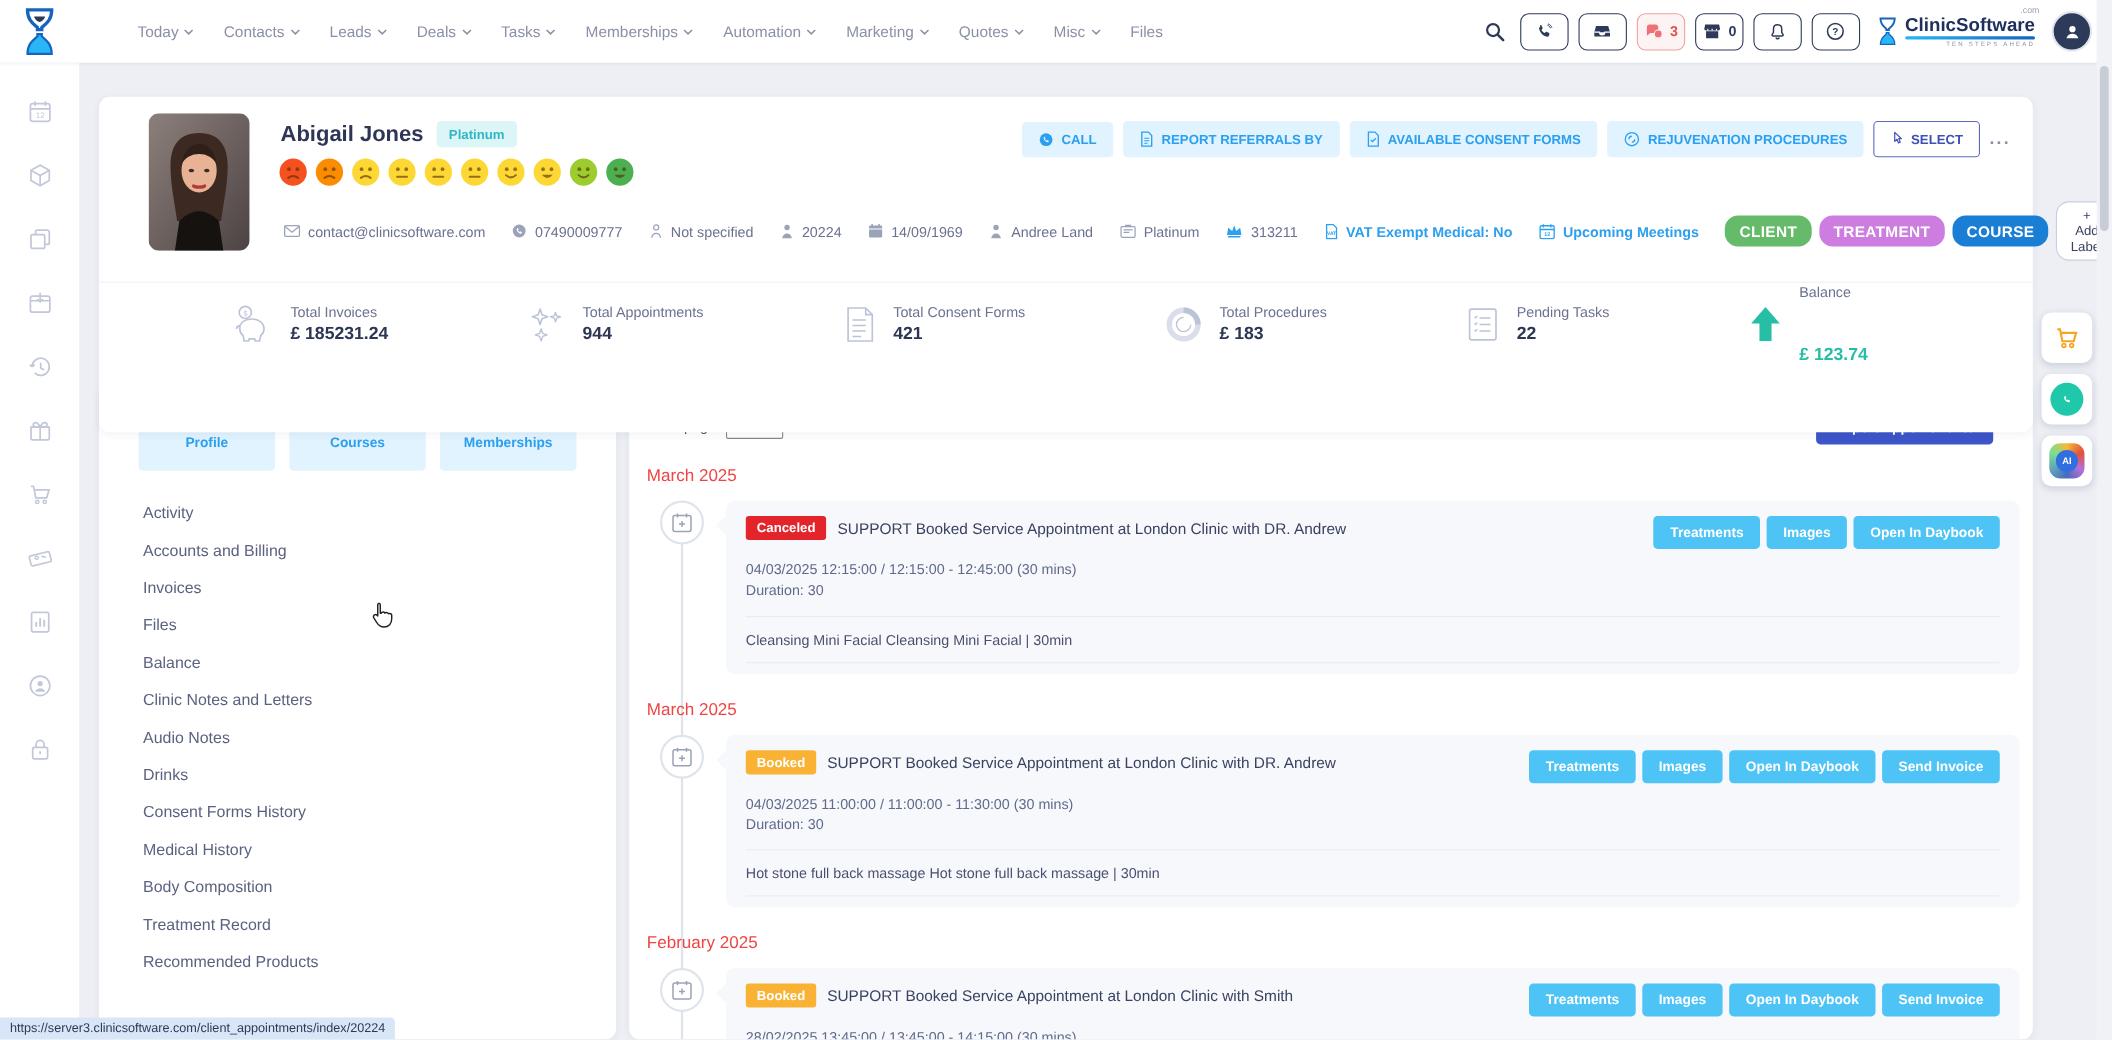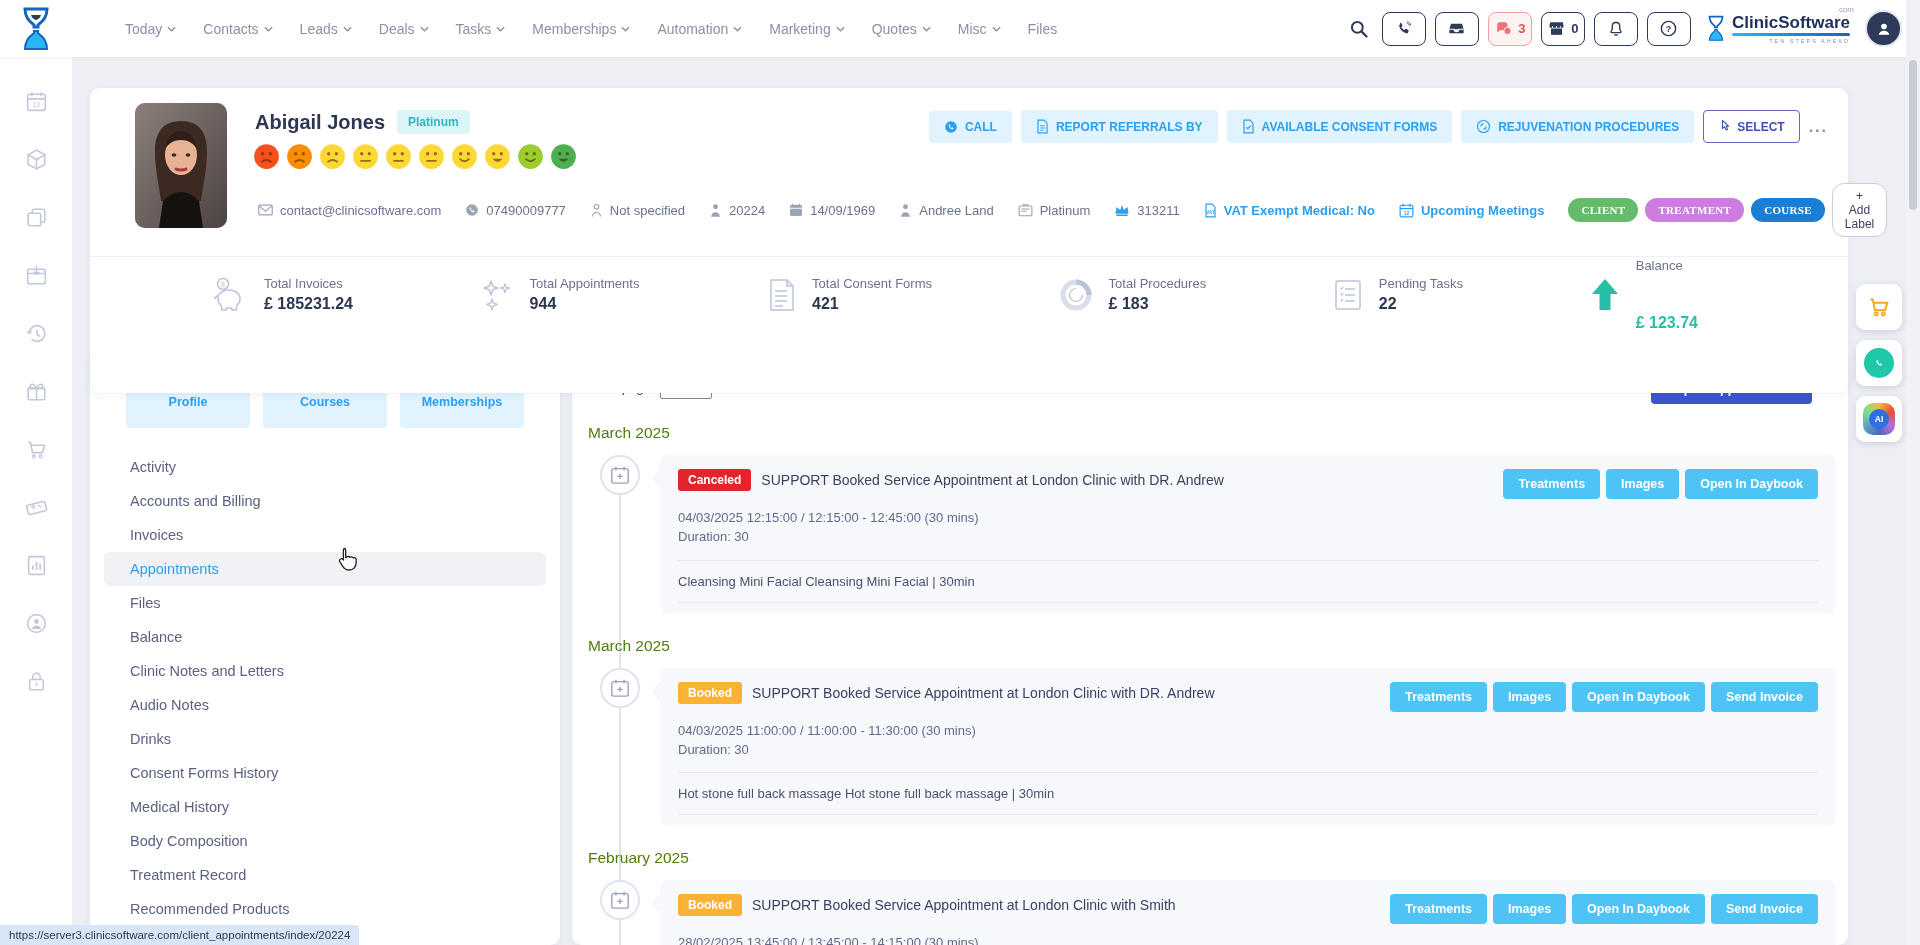--- a/index.html
+++ b/index.html
@@ -33,21 +33,21 @@
   .photo { position:absolute; left:45px; top:15px; width:92px; height:125px; border-radius:10px; overflow:hidden; }
   .client-name-row { position:absolute; left:165px; top:22px; display:flex; align-items:center; gap:12px; }
   .client-name { font-size:20px; font-weight:bold; color:#2e3655; }
   .tier-badge { background:#dcf5f6; color:#2fb7c5; font-size:12px; font-weight:bold; padding:5px 11px; border-radius:4px; }
   .faces { position:absolute; left:163px; top:55px; display:flex; gap:6px; }
   .contact-row { position:absolute; left:168px; top:95px; right:26px; display:flex; align-items:center; gap:24px; font-size:13px; color:#6b7190; }
   .c-item { display:flex; align-items:center; gap:7px; white-space:nowrap; }
   .c-item svg { color:#9aa3b8; }
   .c-link { display:flex; align-items:center; gap:7px; color:#2b9ff0; font-weight:bold; white-space:nowrap; cursor:pointer; }
   .labels-group { margin-left:auto; display:flex; align-items:center; gap:7px; }
-  .pill { color:#fff; font-size:11px; font-weight:bold; padding:6px 13px; border-radius:12px; letter-spacing:.3px;font-family:Liberation Serif, serif; }
+  .pill { color:#fff; font-size:14px; font-weight:bold; padding:6px 13px; border-radius:12px; letter-spacing:.3px; }
   .add-label { border:1px solid #c9cedd; color:#3a4161; background:#fff; font-size:12px; padding:5px 12px; border-radius:12px; cursor:pointer; }
   .actions-row { position:absolute; right:20px; top:22px; display:flex; align-items:center; gap:9px; }
   .action-btn { background:#e1f3fe; border:none; color:#2b9ff0; font-weight:bold; font-size:12px; padding:9px 15px; border-radius:4px; display:flex; align-items:center; gap:7px; cursor:pointer; white-space:nowrap; }
   .select-btn { background:#fff; border:1.4px solid #5c6bc0; color:#3f51b5; font-weight:bold; font-size:12px; padding:8px 14px; border-radius:4px; display:flex; align-items:center; gap:6px; cursor:pointer; }
   .more-btn { background:none; border:none; color:#8b90a7; font-size:16px; font-weight:bold; letter-spacing:2px; cursor:pointer; }
   .stats-row { position:absolute; left:0; right:0; top:168px; height:76px; border-top:1px solid #eef1f6; display:flex; align-items:center; padding:0 150px 0 120px; justify-content:space-between; }
   .stat { display:flex; align-items:center; gap:14px; }
   .stat svg { color:#bcc3d8; }
   .stat-label { font-size:13px; color:#6b7190; margin-bottom:4px; }
   .stat-value { font-size:16px; font-weight:bold; color:#2e3655; }
@@ -60,21 +60,21 @@
   .side-item { padding:9px 0 9px 26px; font-size:14.5px; color:#5b6280; border-radius:6px; cursor:pointer; }
   .side-item.active { background:#f0f2f6; color:#2b9ff0; }
 
   
   .appt-panel { position:absolute; left:572px; top:352px; width:1276px; height:593px; background:#fff; border-radius:10px; box-shadow:0 2px 8px rgba(40,50,90,.06); padding:22px 12px 0 0; overflow:hidden; }
   .timeline { position:absolute; left:47px; top:118px; bottom:0; width:2px; background:#dfe3ec; }
   .panel-head { display:flex; align-items:center; padding-left:26px; height:26px; position:relative; z-index:2; }
   .pp-label { font-size:13px; color:#3a4161; margin-right:6px; }
   .pp-select { font-size:13px; color:#222; border:1px solid #888; border-radius:2px; padding:1px 2px; width:52px; height:24px; background:#fff; }
   .export-btn { position:absolute; right:24px; top:0; background:#3c55c9; color:#fff; border:none; font-size:12.5px; font-weight:bold; padding:8px 17px; border-radius:4px; cursor:pointer; }
-  .month { margin:24px 0 13px 16px; font-size:15.5px; color:#4d7c0f; position:relative; z-index:2; }
+  .month { margin:24px 0 13px 16px; font-size:15.5px; color:#ef4444; position:relative; z-index:2; }
   .appt-row { display:flex; position:relative; z-index:1; }
   .tl-icon { width:88px; flex:0 0 88px; display:flex; justify-content:flex-start; padding-left:28px; }
   .tl-circle { width:40px; height:40px; border-radius:50%; border:2px solid #dfe3ec; background:#fff; display:flex; align-items:center; justify-content:center; color:#9aa2b8; }
   .appt-card { flex:1; background:#f7f8fb; border-radius:8px; padding:14px 18px 10px 18px; position:relative; min-height:140px; }
   .appt-card::before { content:''; position:absolute; left:-9px; top:14px; border-top:9px solid transparent; border-bottom:9px solid transparent; border-right:9px solid #f7f8fb; }
   .appt-head { display:flex; align-items:flex-start; gap:10px; }
   .badge { color:#fff; font-size:12px; font-weight:bold; padding:4px 10px; border-radius:3px; white-space:nowrap; }
   .appt-title { font-size:14px; color:#3a4161; padding-top:3px; }
   .appt-buttons { margin-left:auto; display:flex; gap:6px; }
   .sky { background:#4ec3f5; color:#fff; border:none; font-size:12.5px; font-weight:bold; padding:8px 15px; border-radius:4px; cursor:pointer; white-space:nowrap; }
@@ -568,21 +568,20 @@
 <section class="side-card">
   <div class="side-tabs">
     <button class="side-tab">Profile</button>
     <button class="side-tab">Courses</button>
     <button class="side-tab">Memberships</button>
   </div>
   <div class="side-menu">
     <div class="side-item">Activity</div>
     <div class="side-item">Accounts and Billing</div>
     <div class="side-item">Invoices</div>
-    <div class="side-item active">Appointments</div>
     <div class="side-item">Files</div>
     <div class="side-item">Balance</div>
     <div class="side-item">Clinic Notes and Letters</div>
     <div class="side-item">Audio Notes</div>
     <div class="side-item">Drinks</div>
     <div class="side-item">Consent Forms History</div>
     <div class="side-item">Medical History</div>
     <div class="side-item">Body Composition</div>
     <div class="side-item">Treatment Record</div>
     <div class="side-item">Recommended Products</div>

